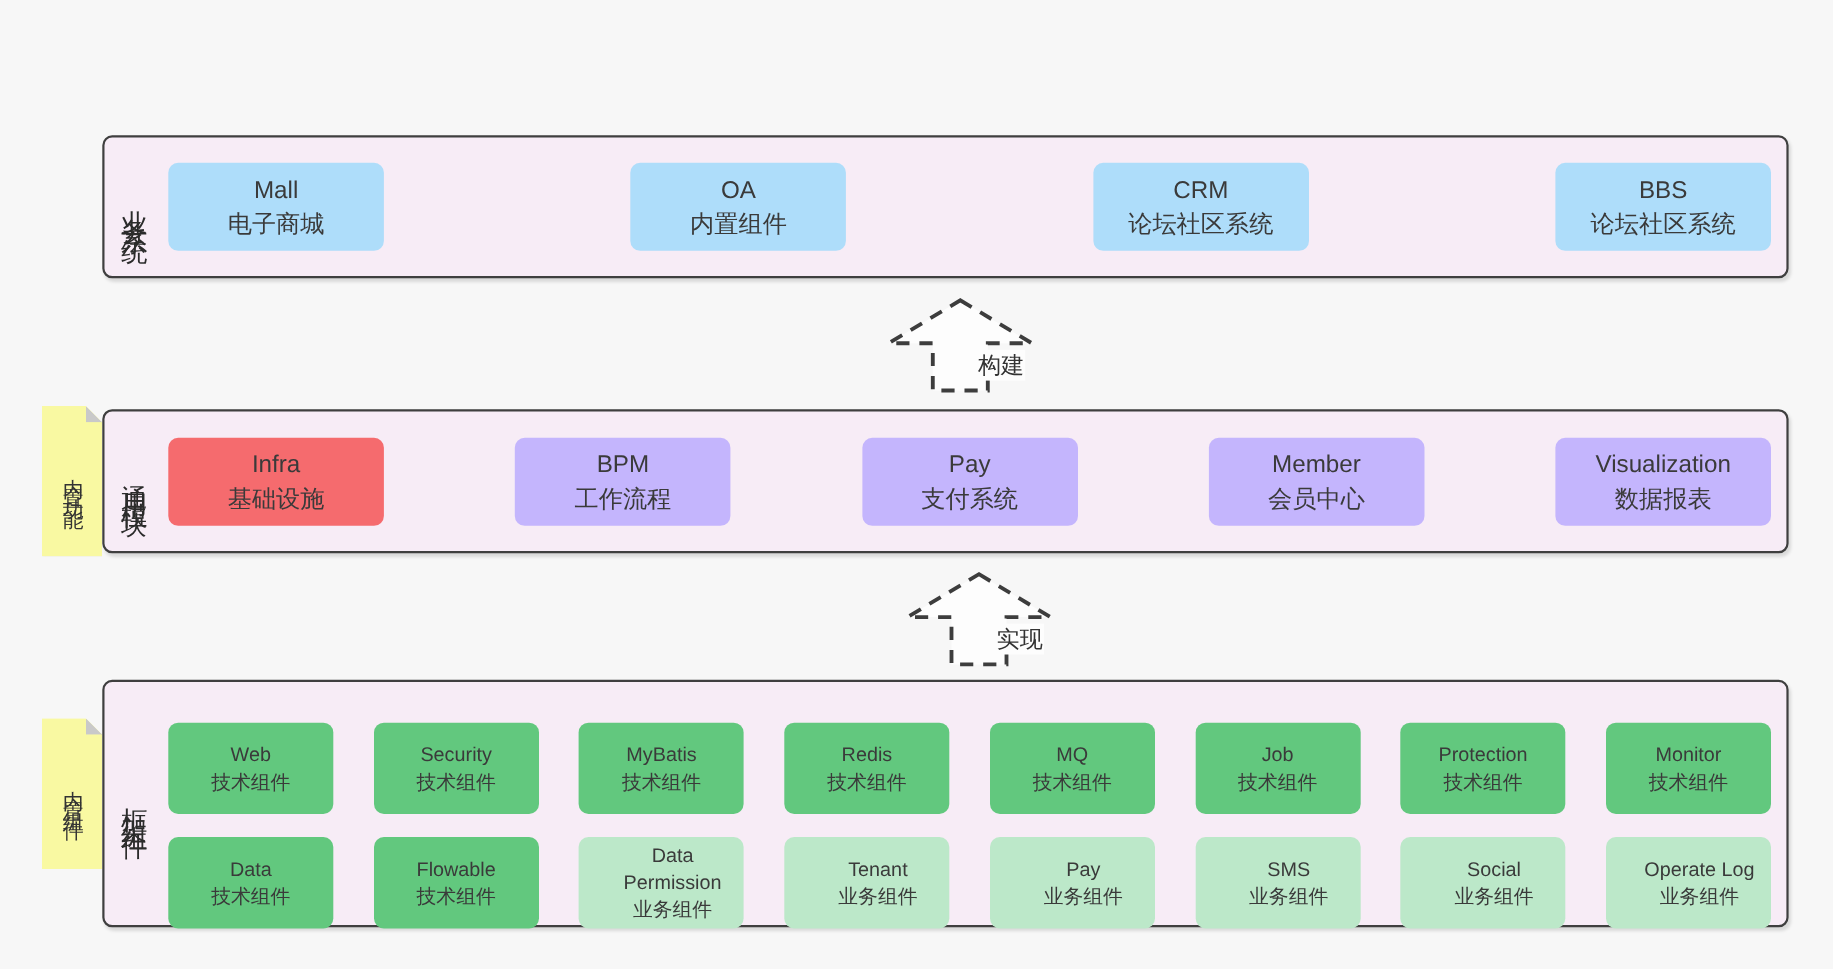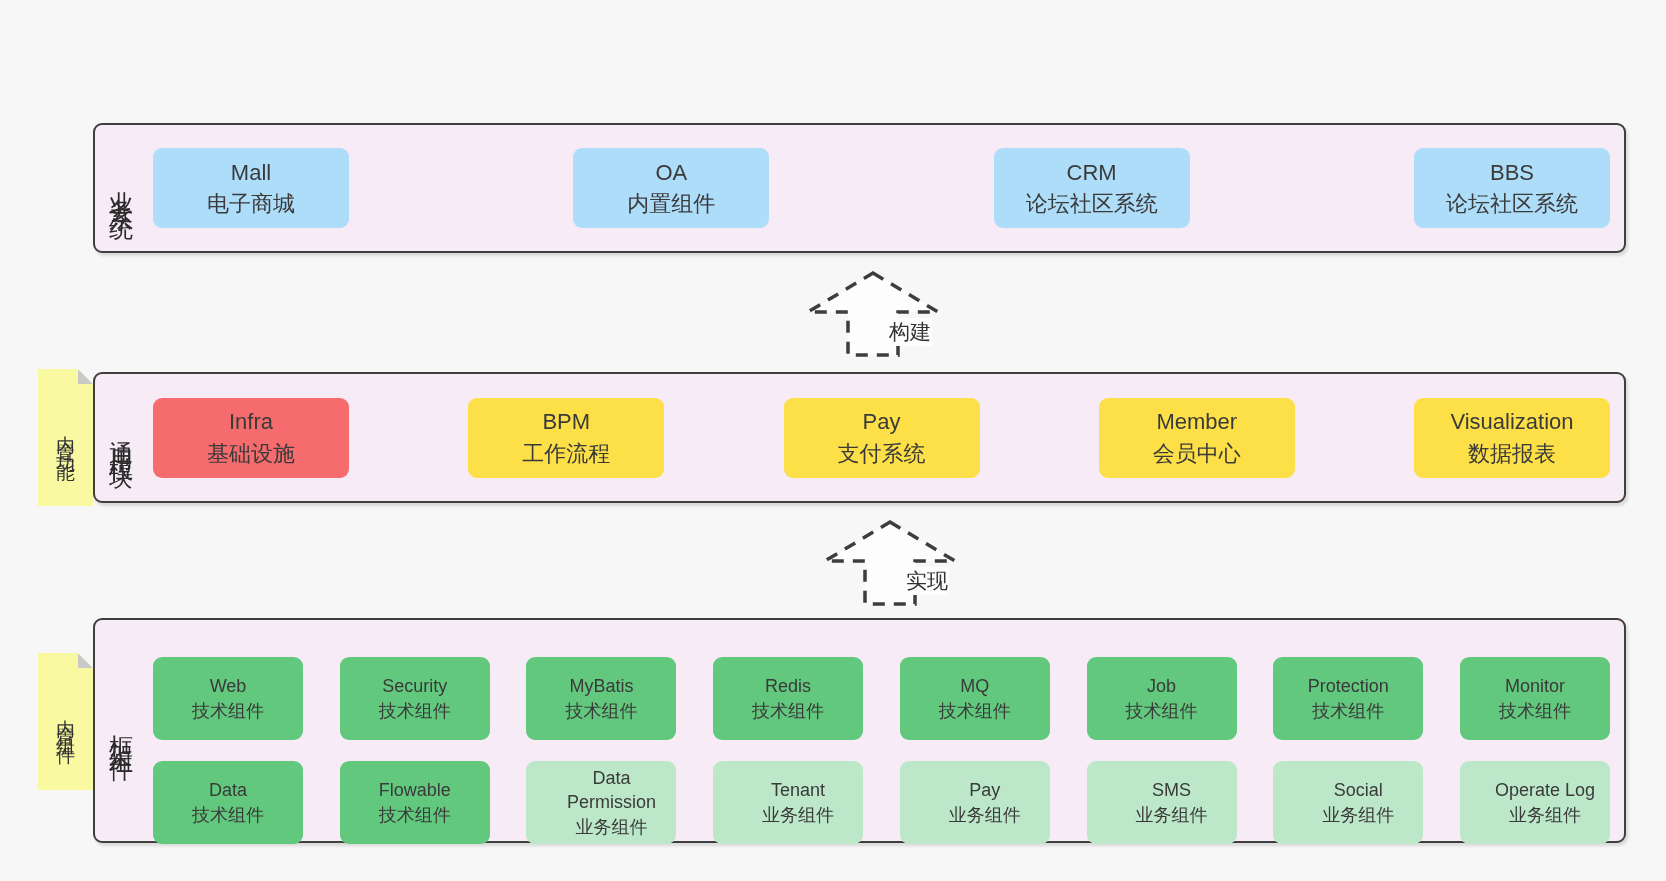--- a/index.html
+++ b/index.html
@@ -58,21 +58,21 @@
     align-items: center; justify-content: center;
     text-align: center;
     line-height: 1.42;
     padding: 2px 6px;
   }
   .b1 .box, .b2 .box { width: 196px; height: 80px; font-size: 22px; text-align: right; }
   .b3 .box { width: 150px; height: 83px; font-size: 18px; line-height: 1.35; }
 
   .blue   { background: #aeddfa; }
   .red    { background: #f56b6e; }
-  .pink   { background: #fde047; }
+  .pink   { background: #c4b5fd; }
   .gdark  { background: #62c87e; }
   .glight { background: #bce8c9; padding-left: 26px; }
 
   .sticky {
     position: absolute;
     left: 38px; width: 55px; height: 137px;
     background: #f9f9a2;
     clip-path: polygon(0 0, calc(100% - 15px) 0, 100% 15px, 100% 100%, 0 100%);
     display: flex; align-items: center; justify-content: center;
     box-shadow: 1px 2px 2px rgba(0,0,0,0.10);

